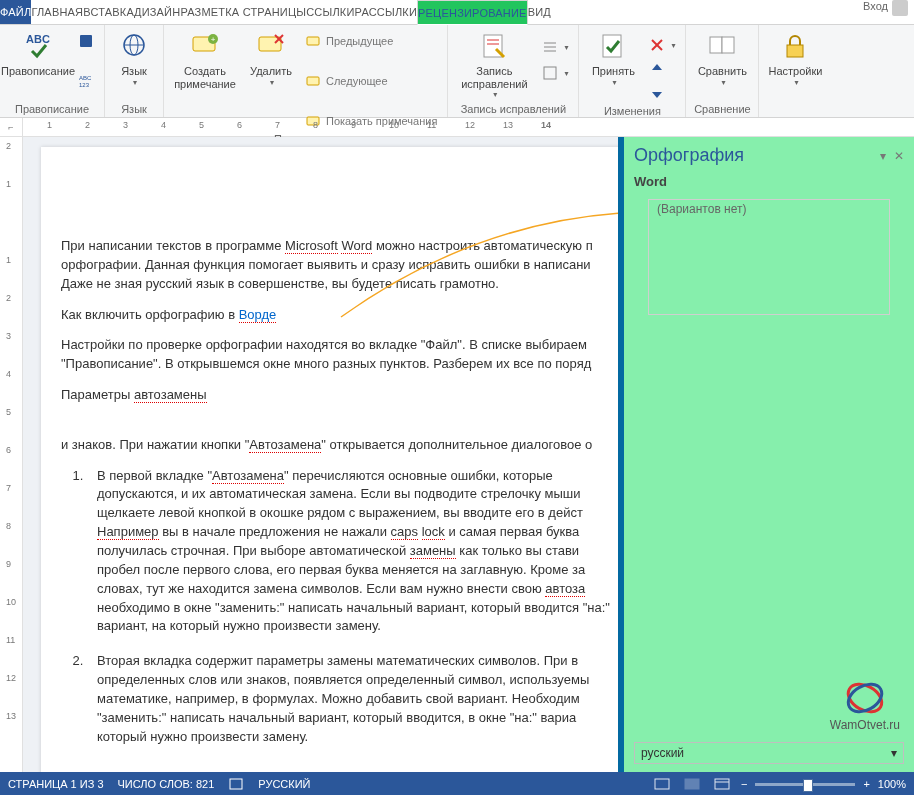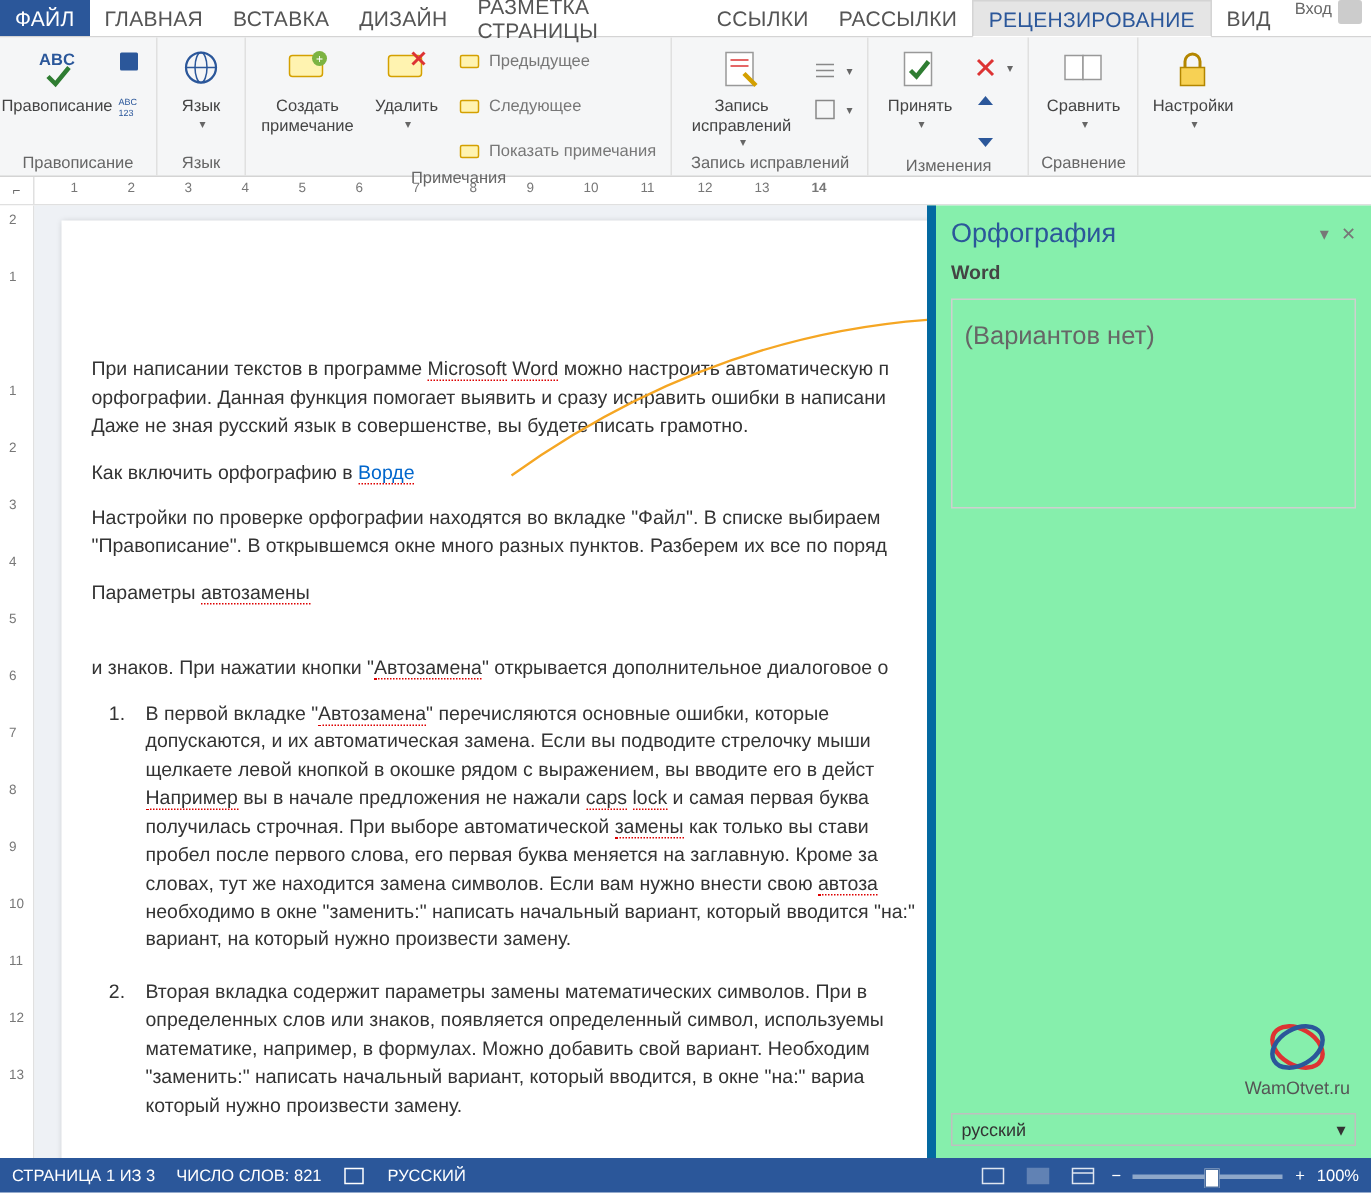--- a/index.html
+++ b/index.html
@@ -1,28 +1,28 @@
 <!DOCTYPE html>
 <html><head>
 <meta charset="utf-8">
 <style>
 html,body{margin:0;padding:0;font-family:"Segoe UI",Tahoma,sans-serif;font-size:12px;color:#444;background:#fff;width:914px;height:795px;overflow:hidden}
 .tabs{display:flex;align-items:stretch;height:24px;background:#fff;border-bottom:1px solid #d4d4d4}
-.tab{padding:0 10px;display:flex;align-items:center;font-size:14px;color:#555;cursor:pointer;text-transform:uppercase;letter-spacing:.2px}
+.tab{padding:0 0;display:flex;align-items:center;font-size:11px;color:#555;cursor:pointer;text-transform:uppercase;letter-spacing:.2px}
 .tab.file{background:#2b579a;color:#fff}
-.tab.active{color:#2b579a;border:1px solid #d4d4d4;border-bottom:1px solid #fff;margin-bottom:-1px;background:#e5e5e5}
+.tab.active{color:#2b579a;border:1px solid #d4d4d4;border-bottom:1px solid #fff;margin-bottom:-1px;background:#22c55e}
 .login{margin-left:auto;display:flex;align-items:flex-start;padding:0 6px;color:#666;font-size:11px}
 .login .avatar{width:16px;height:16px;background:#ccc;margin-left:4px;border-radius:2px}
 .ribbon{display:flex;height:92px;background:#f5f6f7;border-bottom:1px solid #d4d4d4}
 .group{border-right:1px solid #e0e0e0;padding:2px 6px 0;display:flex;flex-direction:column}
 .group-body{flex:1;display:flex;align-items:flex-start;gap:4px}
 .group-label{text-align:center;font-size:11px;color:#666;padding:2px 0}
 .bigbtn{display:flex;flex-direction:column;align-items:center;justify-content:flex-start;width:64px;padding-top:4px;cursor:pointer;font-size:11px;color:#444;text-align:center;line-height:1.15}
 .bigbtn .ico{width:32px;height:32px;margin-bottom:2px;display:flex;align-items:center;justify-content:center}
-.smallstack{display:flex;flex-direction:column;gap:10px;padding-top:4px}
+.smallstack{display:flex;flex-direction:column;gap:20px;padding-top:4px}
 .smallbtn{display:flex;align-items:center;gap:4px;padding:2px 4px;font-size:11px;color:#777;cursor:pointer;white-space:nowrap}
 .smallbtn .ico{width:16px;height:16px;display:flex;align-items:center;justify-content:center}
 .drop{font-size:8px;color:#666;margin-left:2px}
 .ruler-area{display:flex;height:18px;background:#fff;border-bottom:1px solid #e0e0e0}
 .ruler-corner{width:22px;border-right:1px solid #e0e0e0;display:flex;align-items:center;justify-content:center;font-size:9px;color:#666}
 .ruler{flex:1;position:relative;font-size:9px;color:#777;overflow:hidden}
 .ruler .tick{position:absolute;top:2px}
 .content{display:flex;height:635px}
 .vruler{width:22px;border-right:1px solid #e0e0e0;background:#fff;position:relative;font-size:9px;color:#777}
 .vruler .tick{position:absolute;left:6px}
@@ -33,21 +33,21 @@
 .page ol li{margin-bottom:16px;padding-left:10px}
 .err{border-bottom:1px dotted #d00;color:inherit;text-decoration:none}
 .lnk{color:#0066cc;border-bottom:1px dotted #d00}
 .arrow{position:absolute;pointer-events:none}
 .pane{width:290px;border-left:6px solid #0369a1;background:#86efac;display:flex;flex-direction:column}
 .pane-hdr{display:flex;align-items:center;padding:8px 10px;color:#2b579a;font-size:18px}
 .pane-hdr .ctrl{margin-left:auto;color:#777;font-size:12px;display:flex;gap:8px}
 .pane-word{padding:0 10px 6px;font-size:13px;font-weight:bold;color:#444}
 .pane-btns{padding:0 10px 8px;display:flex;flex-wrap:wrap;gap:6px}
 .pbtn{border:1px solid #bfbfbf;background:#fdfdfd;padding:4px 12px;font-size:12px;color:#333;cursor:pointer}
-.pane-box{margin:4px 10px 0;border:1px solid #cfcfcf;height:110px;padding:14px 8px;font-size:17px;color:#666}
+.pane-box{margin:4px 24px 0;border:1px solid #cfcfcf;height:110px;padding:2px 8px;font-size:12px;color:#666}
 .pane-spacer{flex:1}
 .logo{align-self:flex-end;margin:0 14px 6px 0;display:flex;flex-direction:column;align-items:center;font-size:12px;color:#555}
 .logo svg{margin-bottom:-2px}
 .lang-select{margin:4px 10px 8px;border:1px solid #bfbfbf;padding:3px 6px;font-size:12px;color:#333;display:flex;align-items:center;justify-content:space-between}
 .status{height:24px;background:#2b579a;color:#fff;display:flex;align-items:center;font-size:11px;padding:0 8px;gap:14px}
 .status .seg{display:flex;align-items:center;gap:6px}
 .status .right{margin-left:auto;display:flex;align-items:center;gap:8px}
 .viewbtn{width:22px;height:16px;display:flex;align-items:center;justify-content:center;opacity:.85}
 .zoom-slider{width:100px;height:3px;background:#8ea7c9;position:relative}
 .zoom-slider .knob{position:absolute;top:-4px;left:48px;width:8px;height:11px;background:#fff;border:1px solid #4a6ea0}

